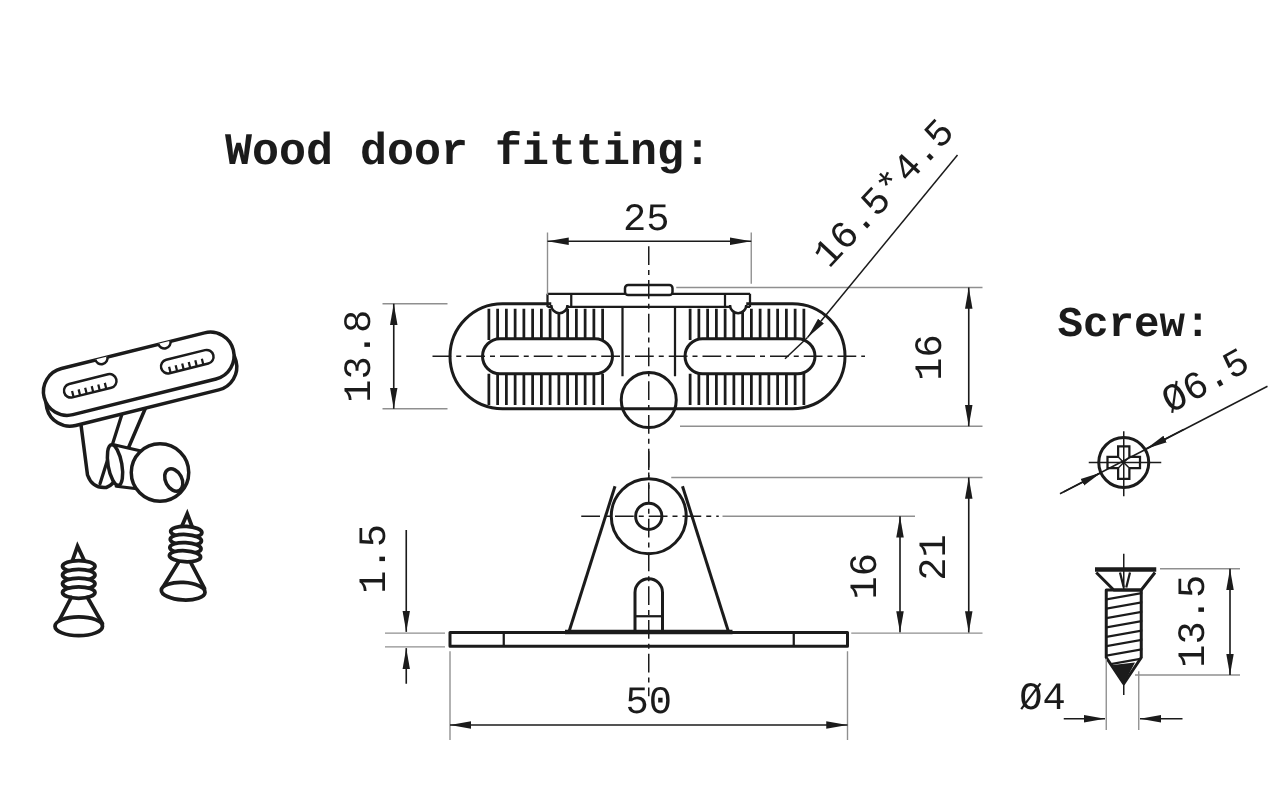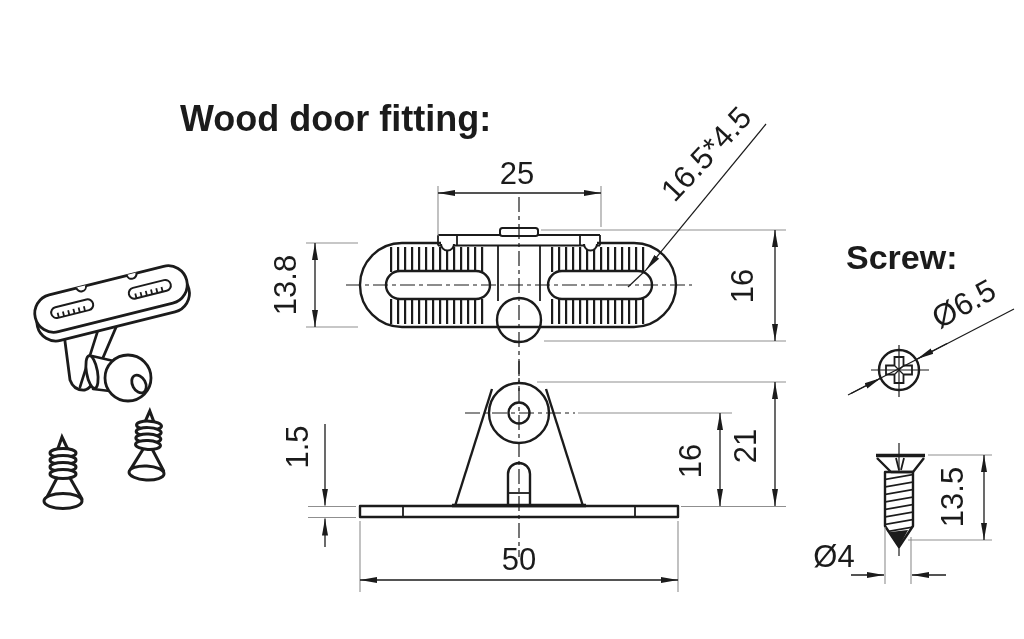--- a/index.html
+++ b/index.html
@@ -1,18 +1,18 @@
 <!DOCTYPE html>
 <html style="--line: #1b1b1b; --ext: #8f8f8f; --bg: #ffffff;"><head>
 <meta charset="utf-8">
 <style>
   :root{ --line:#1b1b1b; --ext:#8f8f8f; --bg:#ffffff; }
   html,body{margin:0;padding:0;background:#e8e8e8;}
   .stage{position:relative;width:1024px;height:639px;background:var(--bg);
-         font-family:Liberation Sans, sans-serif;overflow:hidden;}
+         font-family:Liberation Mono, monospace;overflow:hidden;}
   svg{display:block}
   
   .ol{fill:none;stroke:var(--line);stroke-width:2.4;stroke-linejoin:round}
   .olw{fill:#fff;stroke:var(--line);stroke-width:2.4;stroke-linejoin:round}
   .olw2{fill:#fff;stroke:var(--line);stroke-width:2;stroke-linejoin:round}
   .med{fill:none;stroke:var(--line);stroke-width:1.8}
   .thick{fill:none;stroke:var(--line);stroke-width:3.6;stroke-linecap:butt}
   
   .ser{fill:none;stroke:var(--line);stroke-width:25;stroke-dasharray:2.2 4.8}
   .ser-iso{fill:none;stroke:var(--line);stroke-width:5;stroke-dasharray:1.8 3.6}

